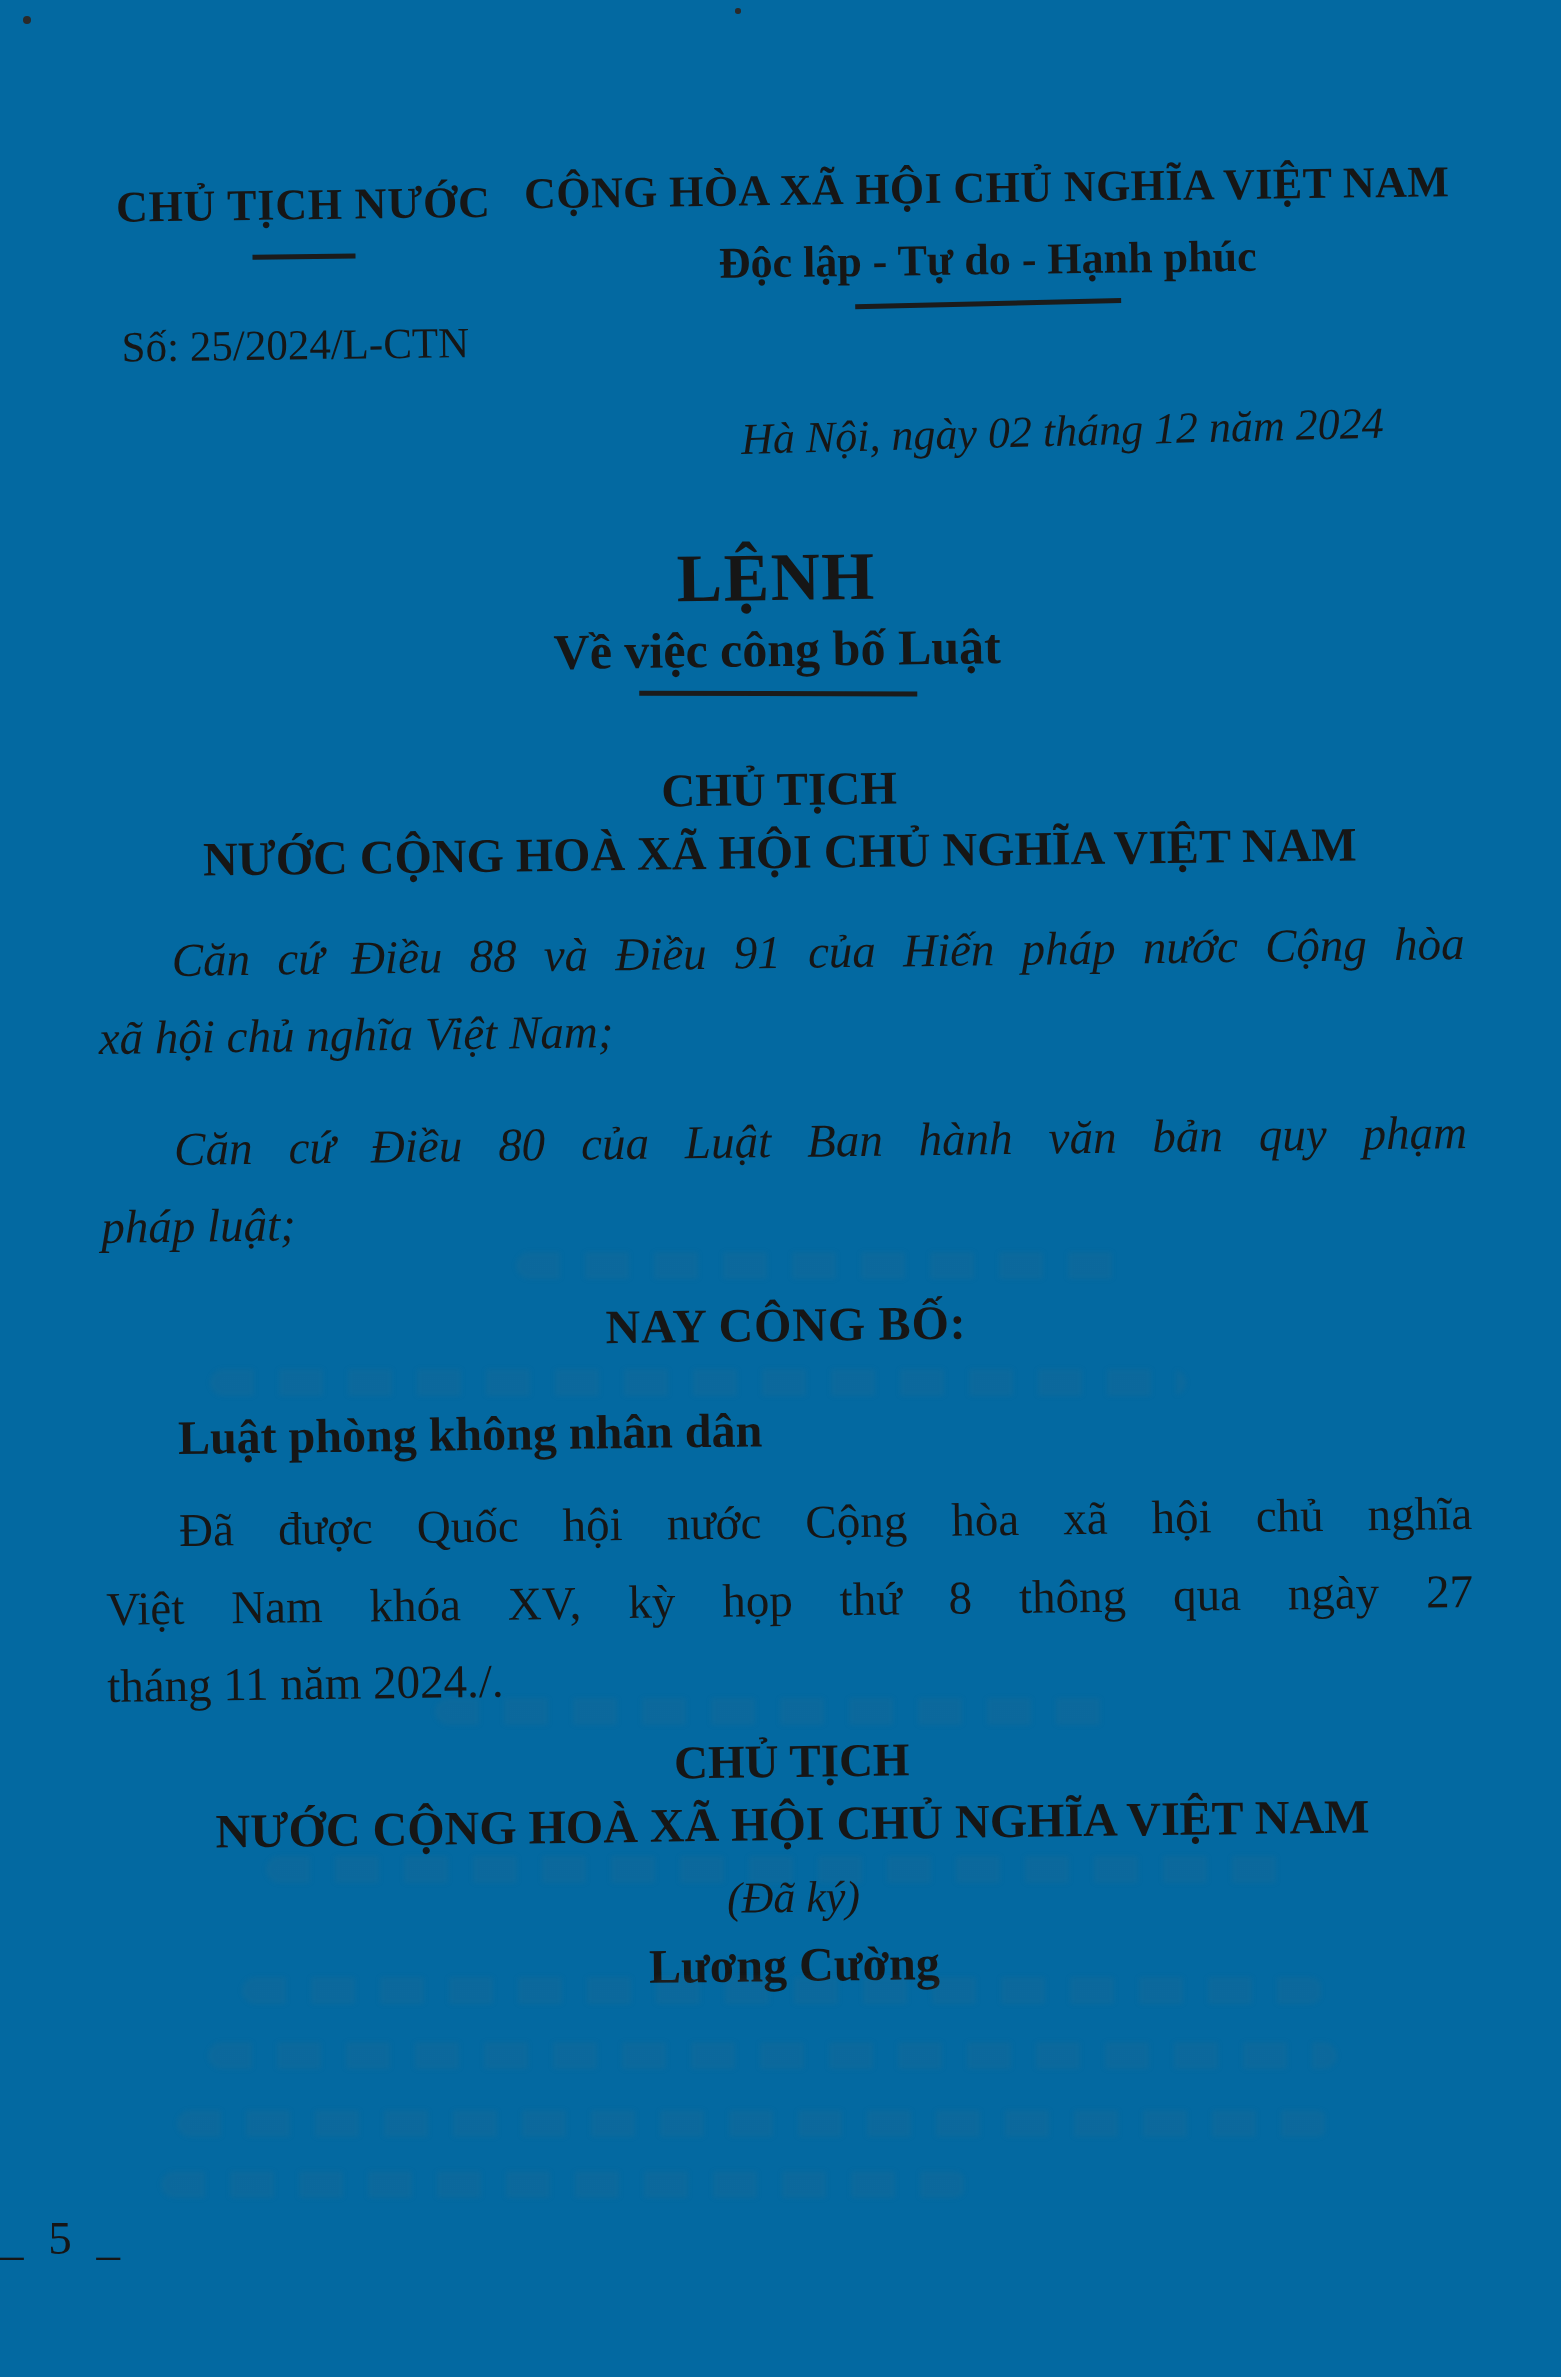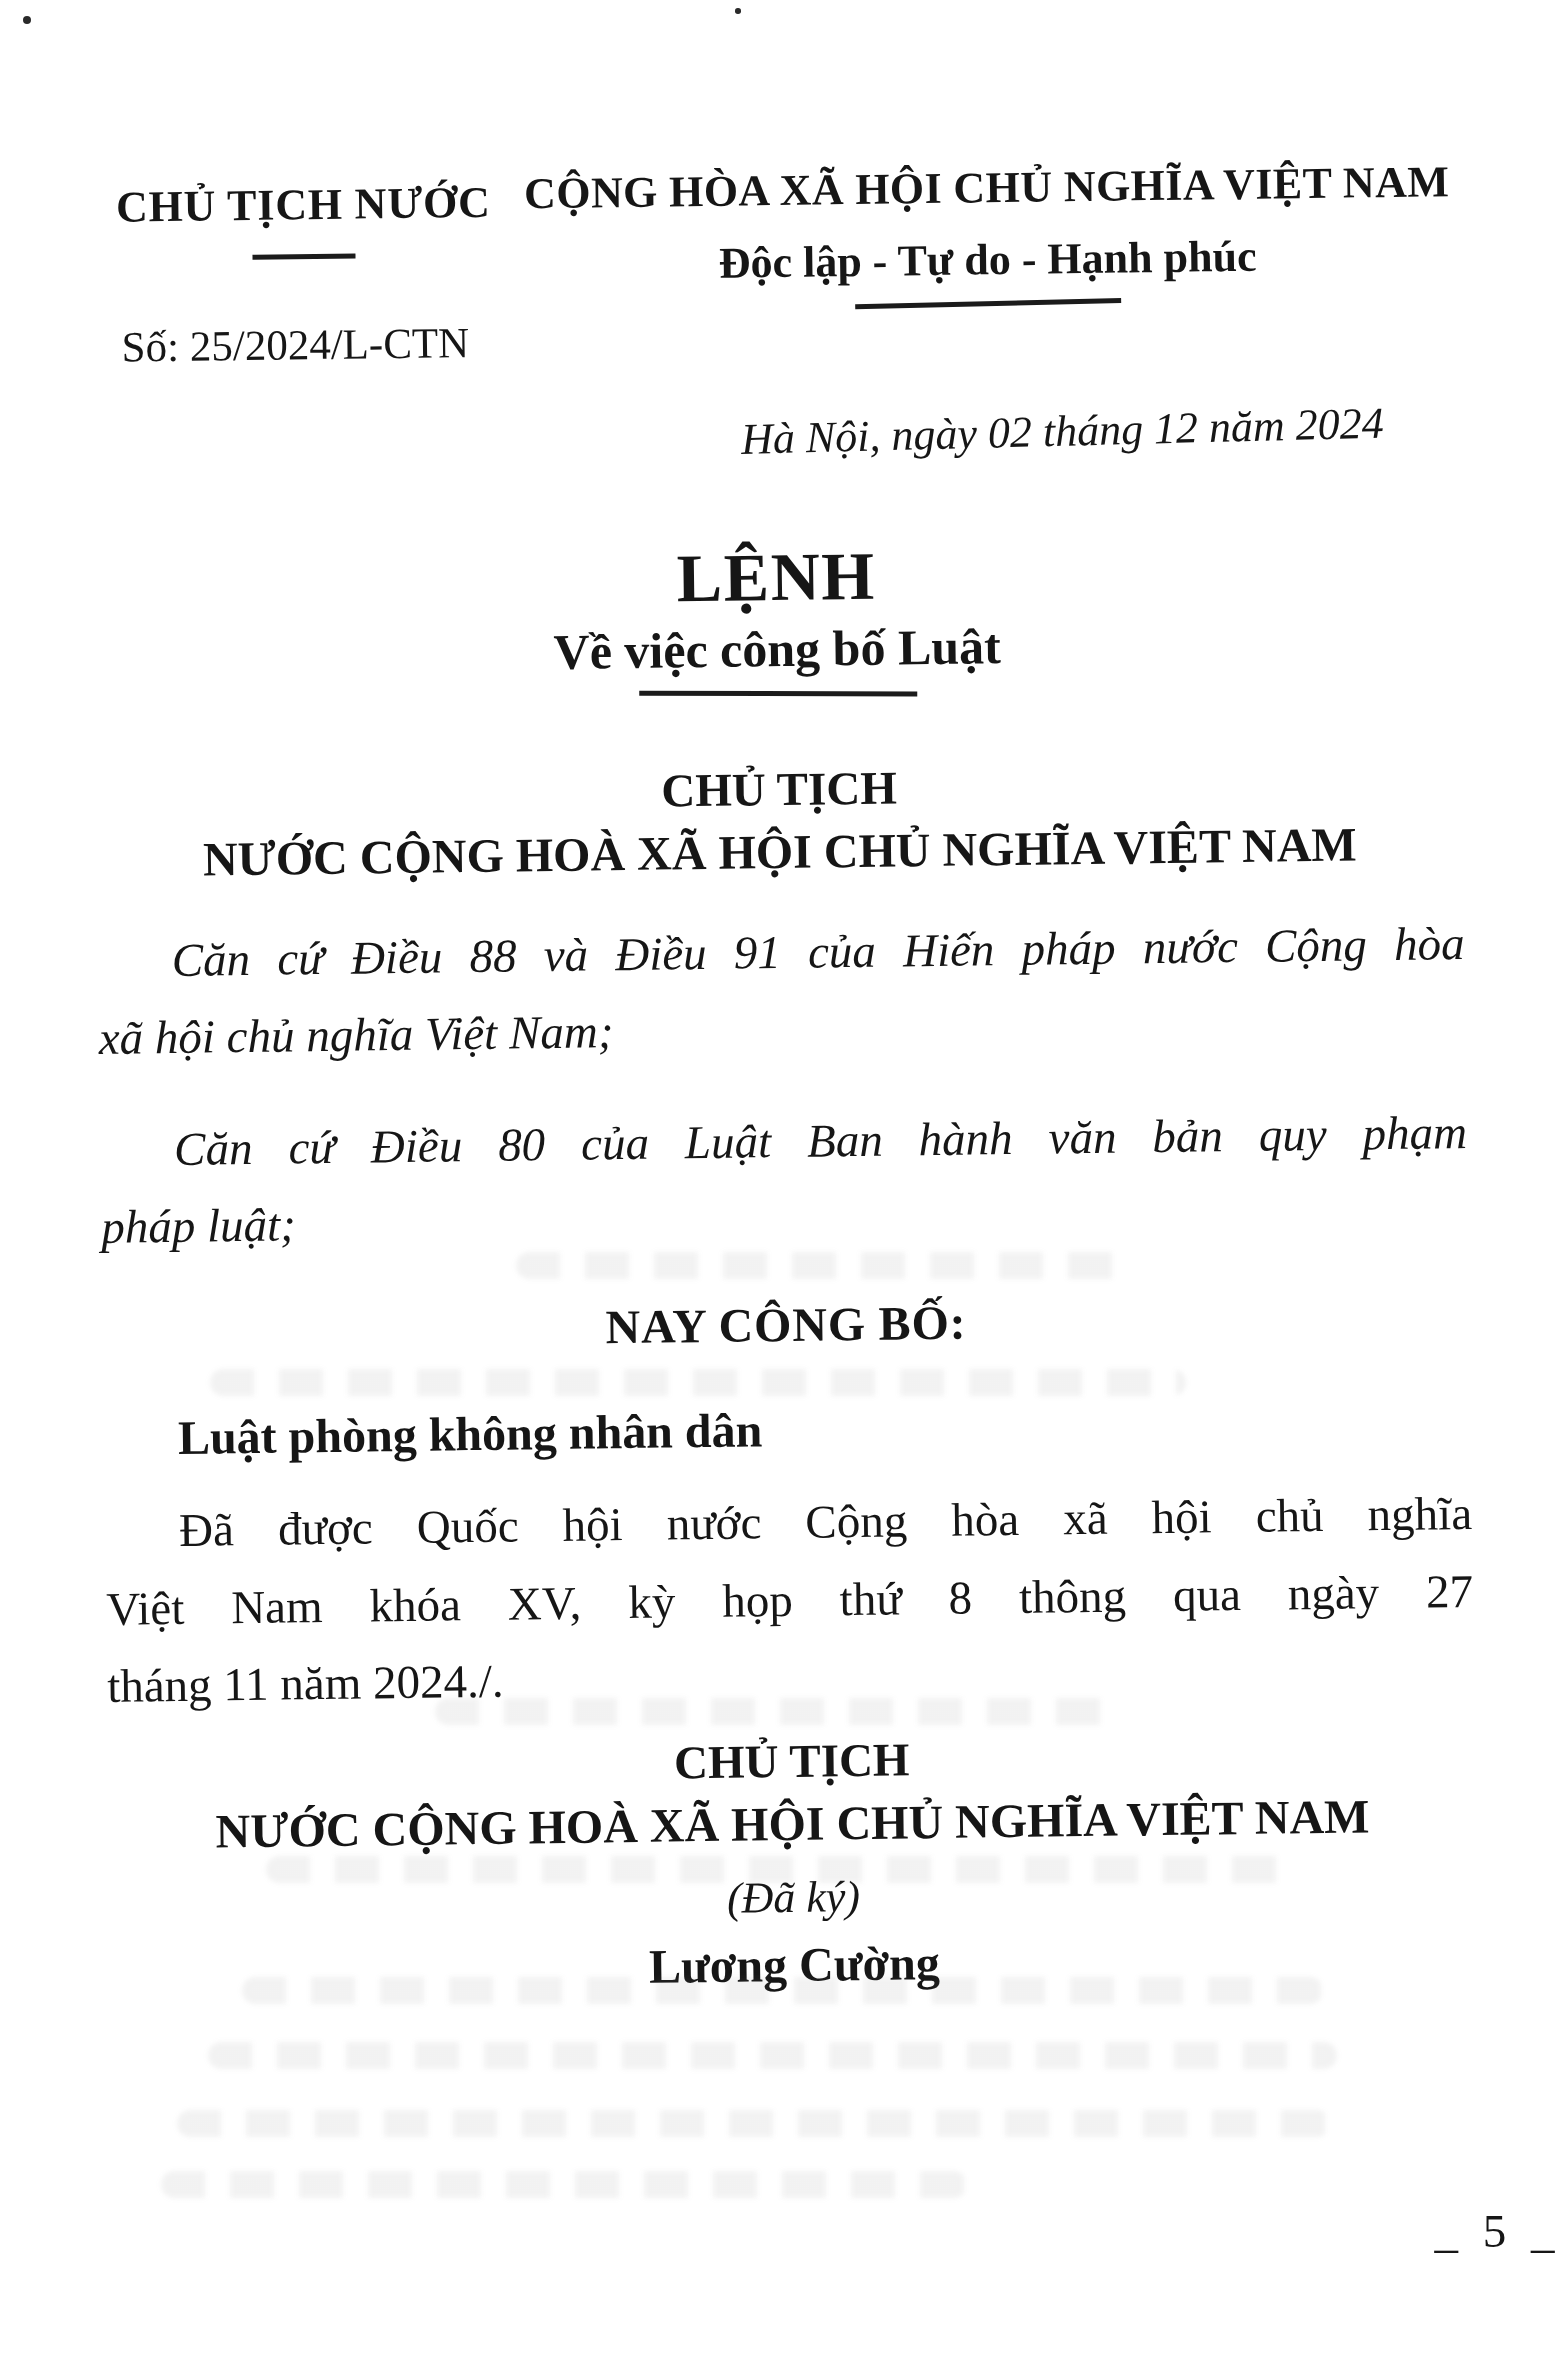--- a/index.html
+++ b/index.html
@@ -1,21 +1,21 @@
 <!DOCTYPE html>
 <html style="font-size:13px"><head>
 <meta charset="utf-8">
 <style>
   html, body { margin: 0; padding: 0; background: #d9d9d9; }
   .page {
     position: relative;
     width: 1561px;
     height: 2377px;
     margin: 0 auto;
-    background: #ffffff;
+    background: #0369a1;
     overflow: hidden;
     color: #161616;
     font-family: "Liberation Serif", "DejaVu Serif", serif;
     -webkit-font-smoothing: antialiased;
   }
   .content {
     position: absolute;
     inset: 0;
     box-sizing: border-box;
     padding: 165px 97px 0 97px;
@@ -55,22 +55,22 @@
   .proclaim { text-align: center; font-weight: bold; font-size: 48px; margin-top: 40px; letter-spacing: 0.8px; }
   .lawname { font-weight: bold; font-size: 48px; margin-top: 50px; padding-left: 74px; }
   .body-para { margin-top: 27.4px; }
   
   .sig-title1 { text-align: center; font-weight: bold; font-size: 47px; margin-top: 18px; }
   .sig-title2 { text-align: center; font-weight: bold; font-size: 48px; margin-top: 8px; white-space: nowrap; }
   .sig-note { text-align: center; font-style: italic; font-size: 44px; margin-top: 21px; }
   .sig-name { text-align: center; font-weight: bold; font-size: 48px; margin-top: 14.5px; }
   
   .pagenum {
-    position: absolute; left: 0; right: 0; bottom: 119px;
-    text-align: right; font-size: 47px; letter-spacing: 6.5px;
+    position: absolute; left: 0; right: 0; bottom: 112px;
+    text-align: left; font-size: 47px; letter-spacing: 6.5px;
   }
   
   .smudge {
     position: absolute; height: 27.4px; border-radius: 14.5px;
     background: repeating-linear-gradient(90deg,
       rgba(110,110,110,0.085) 0px, rgba(110,110,110,0.085) 44px,
       rgba(110,110,110,0.0) 44px, rgba(110,110,110,0.0) 69px);
     filter: blur(2.4px);
   }
   .speck { position: absolute; background: #2a2a2a; border-radius: 50%; }

